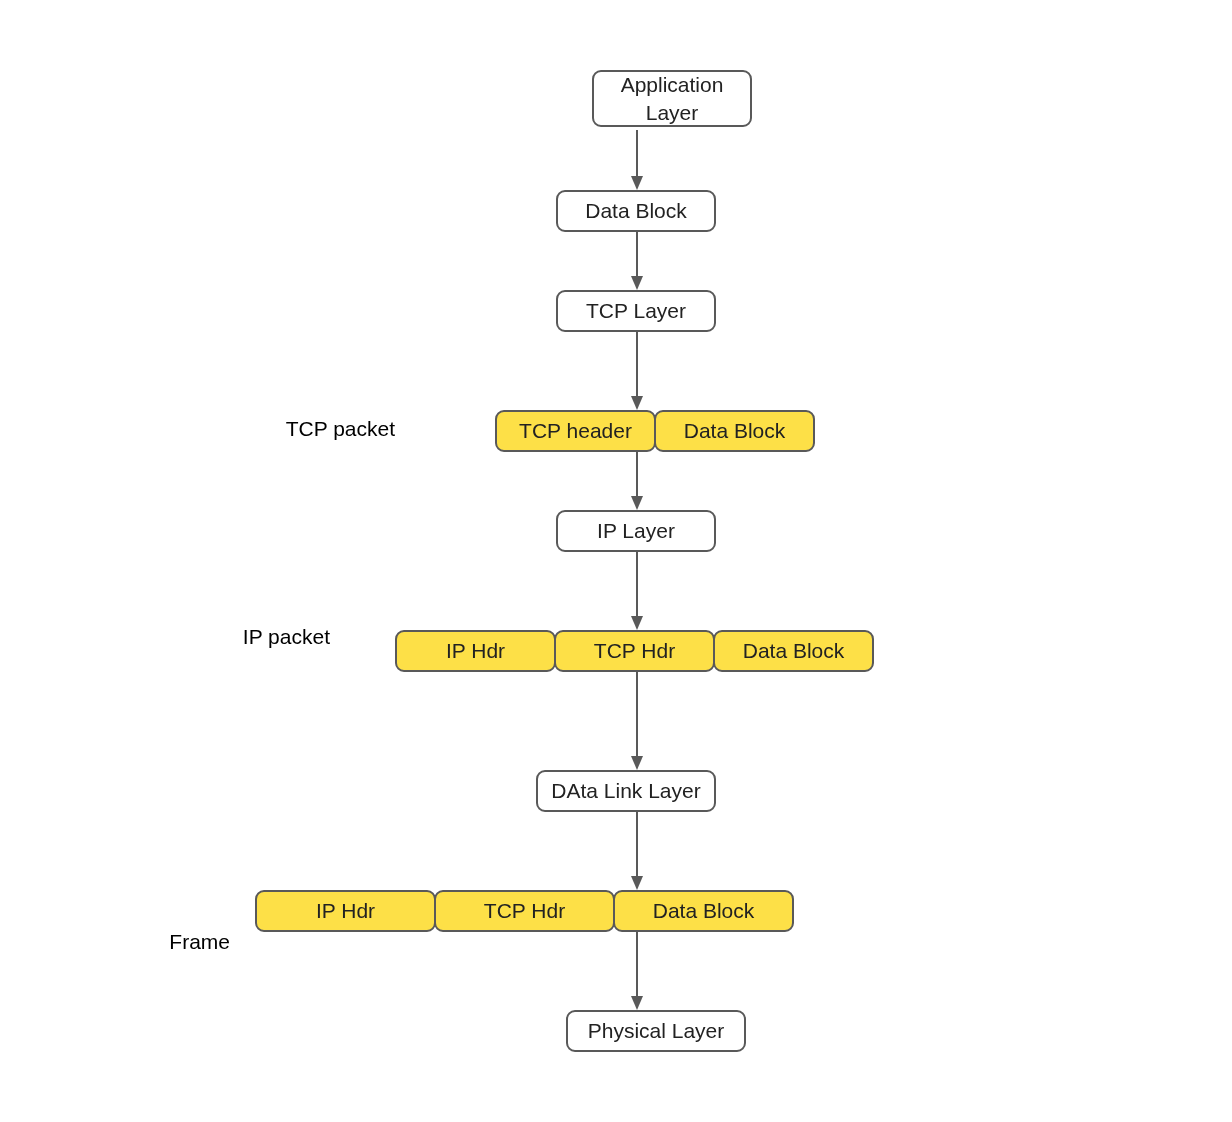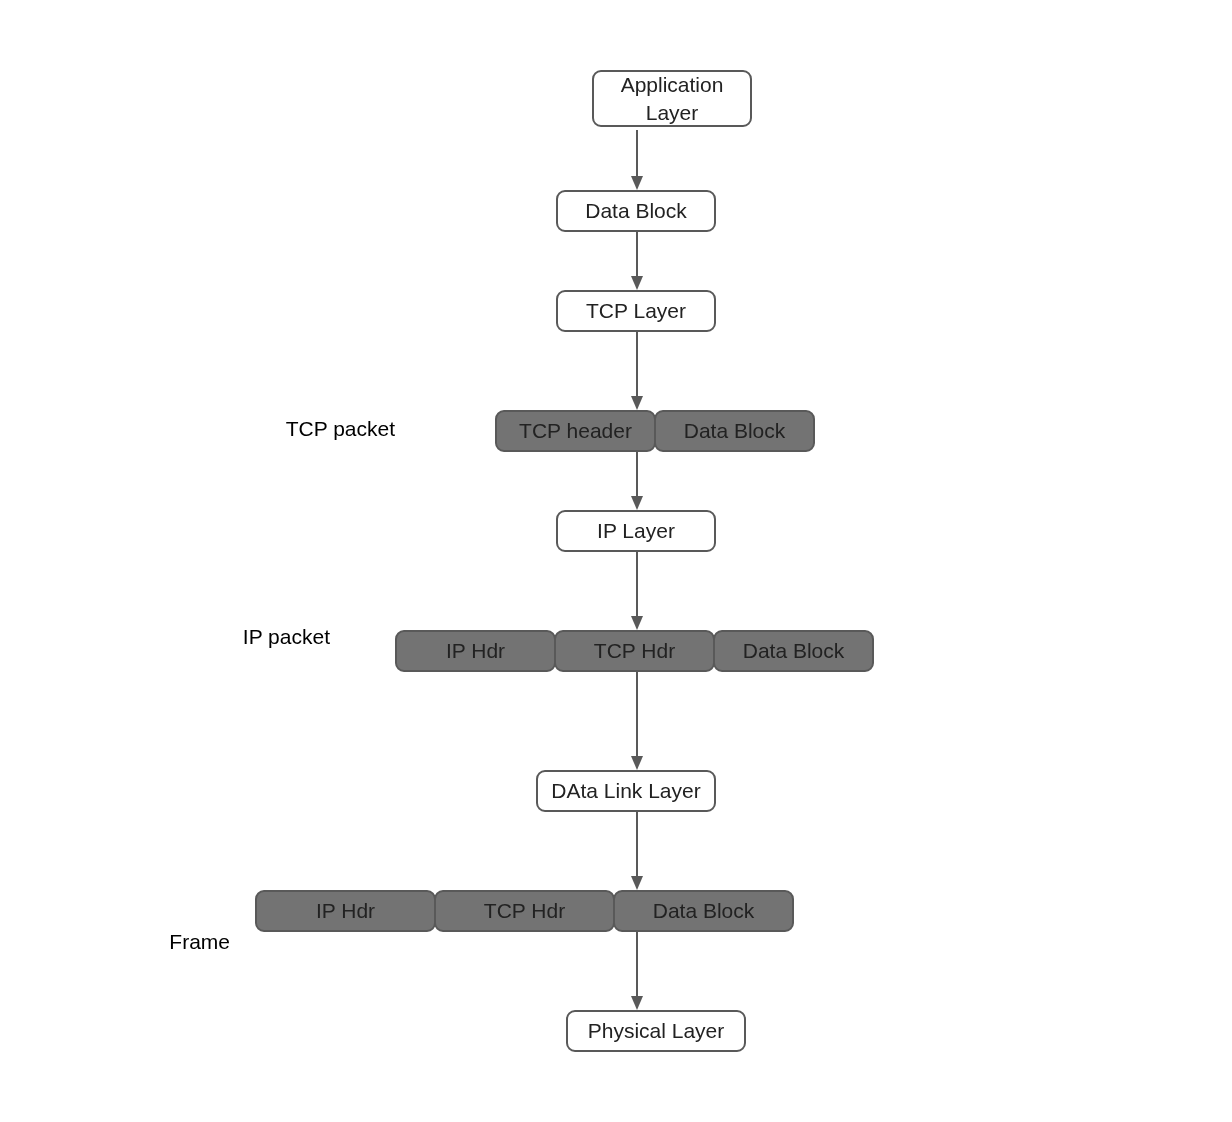--- a/index.html
+++ b/index.html
@@ -37,21 +37,21 @@
   
   .strip {
     position: absolute;
     display: flex;
     z-index: 3;
   }
   .strip .seg {
     box-sizing: border-box;
     border: 2px solid #595959;
     border-radius: 9px;
-    background: #737373;
+    background: #fde047;
     color: #222222;
     font-size: 21px;
     height: 42px;
     display: flex;
     align-items: center;
     justify-content: center;
     text-align: center;
     margin-right: -2px;
   }
   .strip .seg:last-child { margin-right: 0; }

